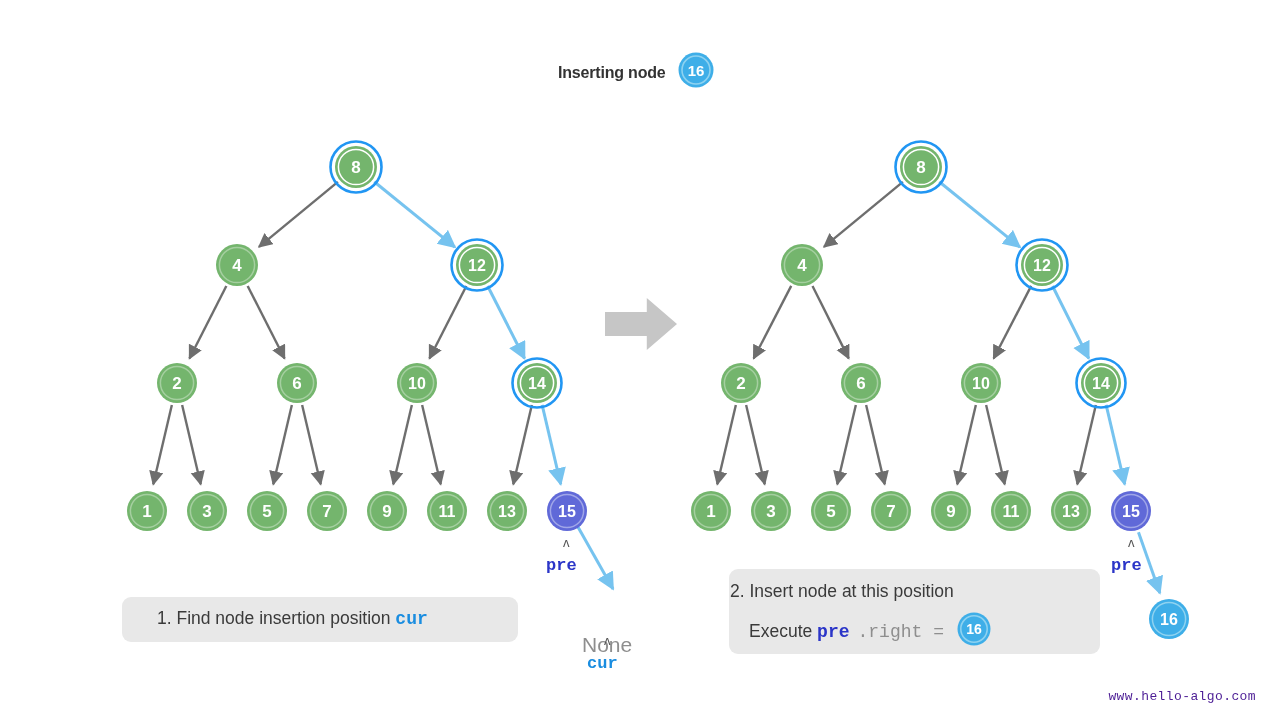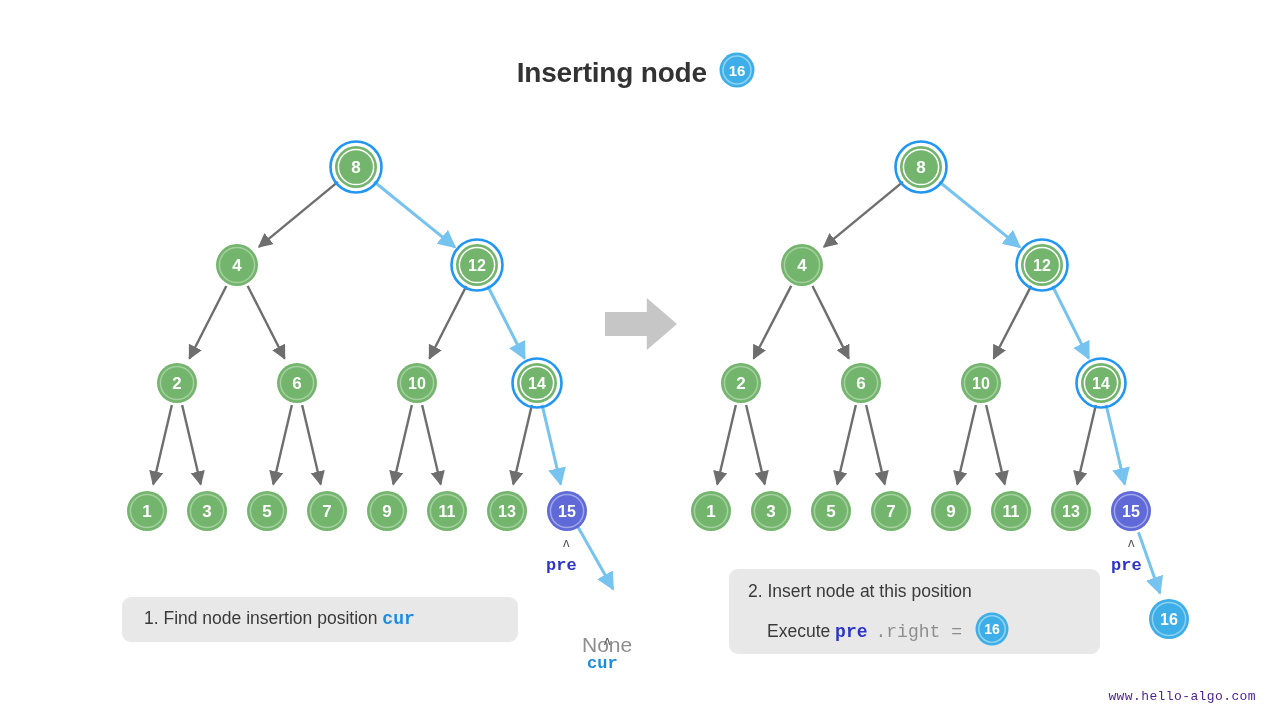--- a/index.html
+++ b/index.html
@@ -19,21 +19,21 @@
   #title-bar {
     position: absolute;
     top: 52px;
     left: 0;
     width: 1280px;
     text-align: center;
     white-space: nowrap;
   }
   #title-bar .title-text {
     font-family: "Liberation Sans", sans-serif;
-    font-size: 28px;
+    font-size: 16px;
     font-weight: bold;
     color: #333333;
     vertical-align: middle;
     letter-spacing: -0.2px;
   }
   .inline-badge {
     display: inline-block;
     vertical-align: middle;
     margin: 0 7px;
     position: relative;
@@ -57,28 +57,28 @@
     color: #3a3a3a;
     font-family: "Liberation Sans", sans-serif;
     font-size: 17.5px;
     box-sizing: border-box;
   }
   #caption-left {
     left: 122px;
     top: 597px;
     width: 396px;
     height: 45px;
-    padding: 11px 0 0 22px;
+    padding: 11px 0 0 35px;
   }
   #caption-right {
     left: 729px;
     top: 569px;
     width: 371px;
     height: 85px;
-    padding: 12px 0 0 19px;
+    padding: 12px 0 0 1px;
   }
   #caption-right .line2 {
     margin-top: 10px;
     padding-left: 19px;
     white-space: nowrap;
   }
   .kw-blue {
     color: #1a8de0;
     font-family: "Liberation Mono", monospace;
     font-weight: bold;

